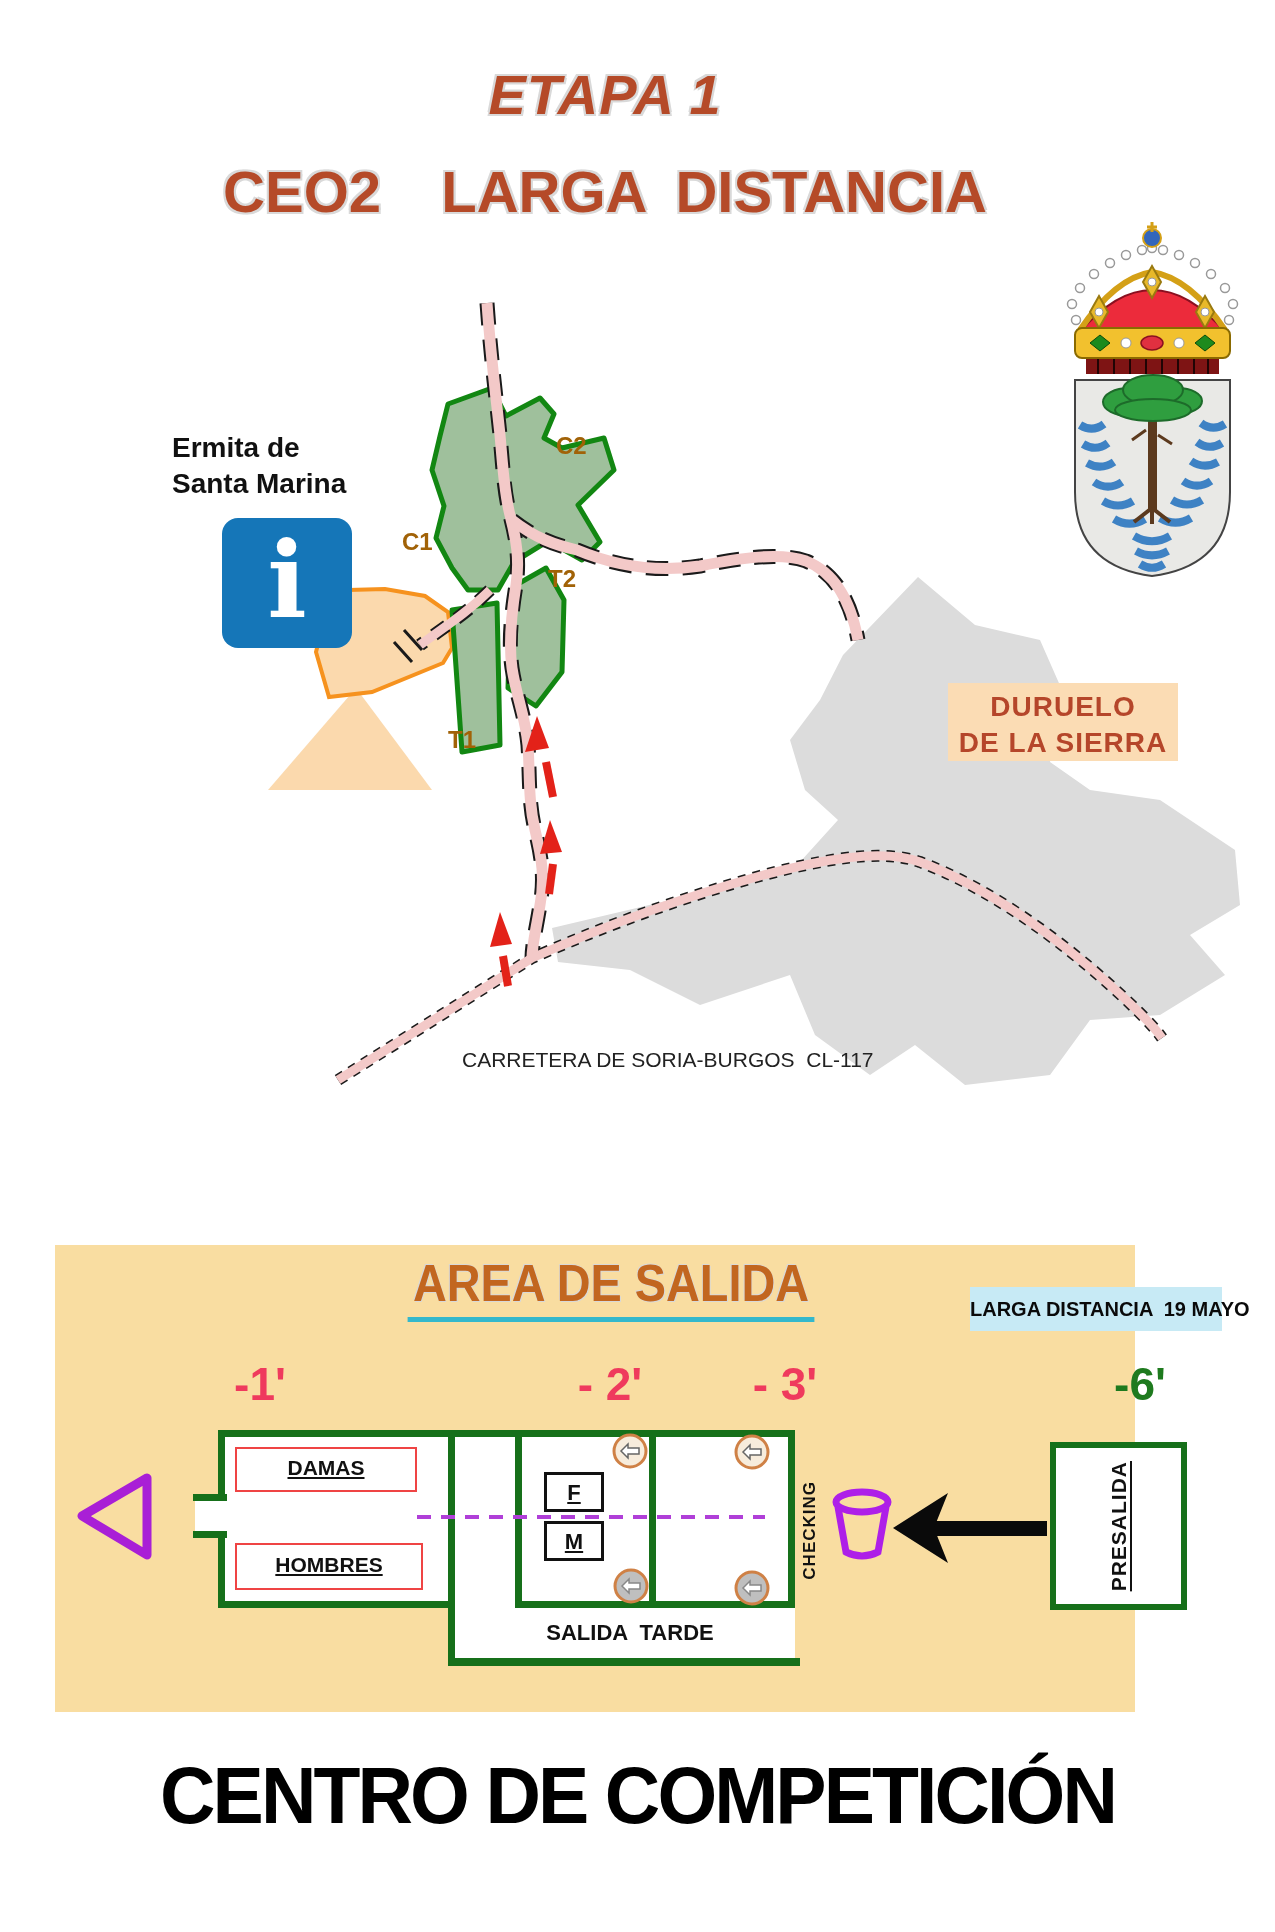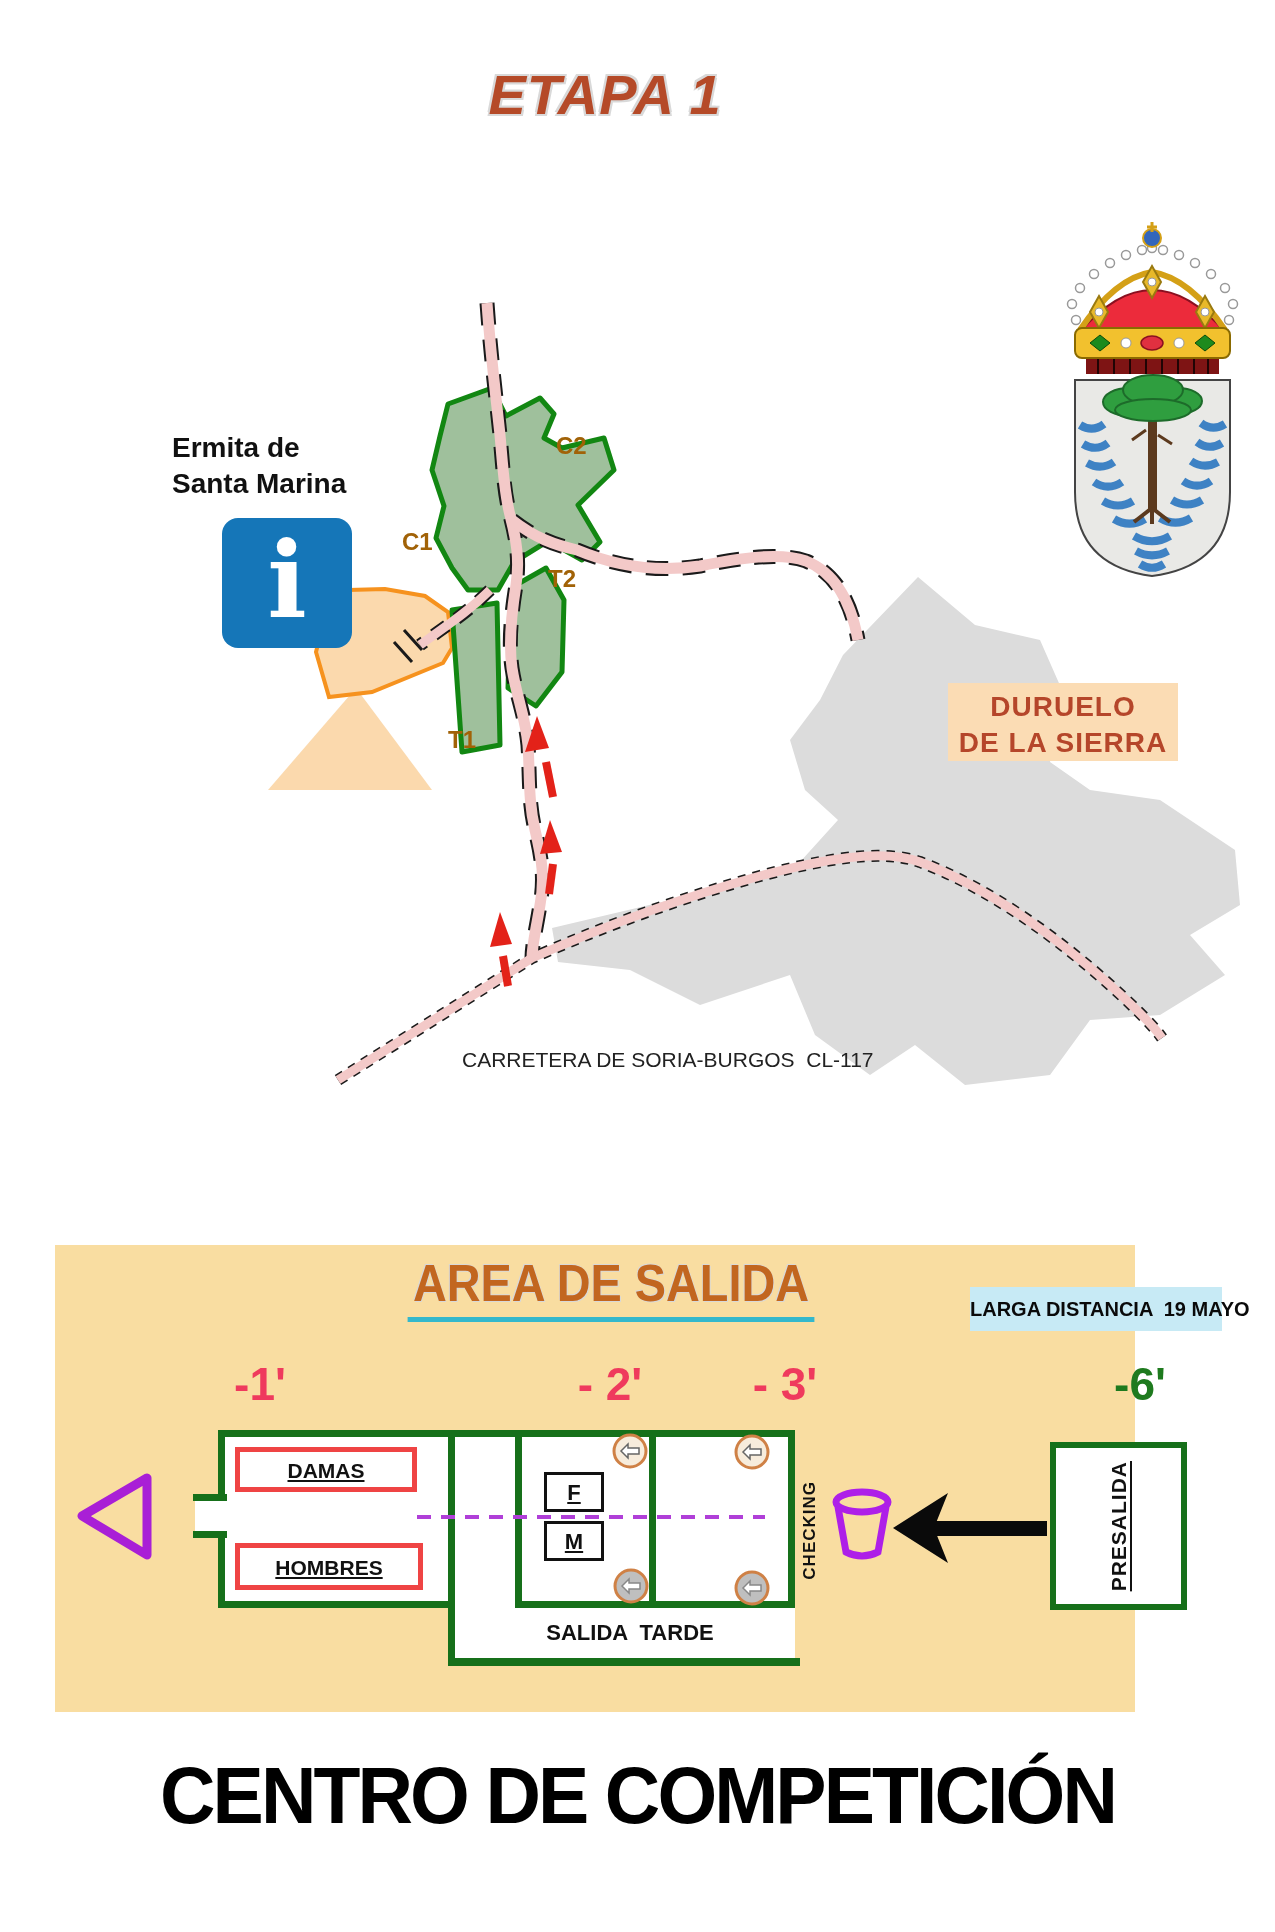--- a/index.html
+++ b/index.html
@@ -36,21 +36,21 @@
   .panel{left:55px;top:1245px;width:1080px;height:467px;background:#f9dda1;}
   .ptitle{left:330px;top:8px;width:452px;text-align:center;font-size:52px;font-weight:bold;
           color:#c2661f;border-bottom:5px solid #35b8cc;padding-bottom:4px;
           transform:scaleX(0.9);transform-origin:center top;
           text-shadow:-1px -1px 0 #d8d8d8,1px 1px 0 #d8d8d8;}
   .badge{left:915px;top:42px;width:252px;height:44px;background:#c7eaf5;text-align:right;
          font-size:20px;font-weight:bold;color:#0a0a0a;line-height:44px;}
   .marker{top:112px;width:110px;text-align:center;font-size:46px;font-weight:bold;color:#ef3a5d;}
   .marker.green{color:#1e7a1e;}
   .gbox{border:7px solid #16701a;background:#fff;box-sizing:border-box;}
-  .cyanbox{border:5px solid #ef4444;background:#fff;box-sizing:border-box;text-align:center;}
+  .cyanbox{border:2px solid #ef4444;background:#fff;box-sizing:border-box;text-align:center;}
   .cyanbox span{font-size:21px;font-weight:bold;color:#111;text-decoration:underline;}
   .fmbox{border:3px solid #111;background:#fff;box-sizing:border-box;text-align:center;}
   .fmbox span{font-size:22px;font-weight:bold;color:#111;text-decoration:underline;}
   .vtext{writing-mode:vertical-rl;transform:rotate(180deg);font-weight:bold;color:#111;}
   .greenbar{background:#16701a;}
   .whitefill{background:#ffffff;}
   .salida{left:420px;top:368px;width:310px;height:40px;text-align:center;font-size:22px;
           font-weight:bold;color:#111;line-height:40px;}
   .presalida{left:995px;top:197px;width:137px;height:168px;border:6px solid #16701a;
              background:#fff;box-sizing:border-box;display:flex;align-items:center;
@@ -66,20 +66,21 @@
   .foot2{left:0;top:1838px;width:1275px;text-align:center;font-size:68px;font-weight:bold;
          color:#000;letter-spacing:-2px;}
   svg{display:block;}
 </style>
 </head>
 <body>
 
 <div class="page">
 
   <div class="abs title1">ETAPA 1</div>
+  <div class="abs title2 pre">CEO2  LARGA DISTANCIA</div>
 
   <svg class="abs" style="left:1050px;top:220px;" width="205" height="368" viewBox="0 0 205 368">
 
     <path d="M25,160 H180 V272 Q180,346 102,356 Q25,346 25,272 Z" fill="#e9e9e6" stroke="#444" stroke-width="2"></path>
 
     <g stroke="#3e82c4" stroke-width="8" fill="none">
       <path d="M30,205 c8,5 16,5 24,-1"></path>
         <path d="M33,224 c8,5 17,5 25,-1"></path>
       <path d="M37,243 c9,5 18,5 27,-1"></path>
         <path d="M44,262 c9,6 19,6 28,0"></path>

